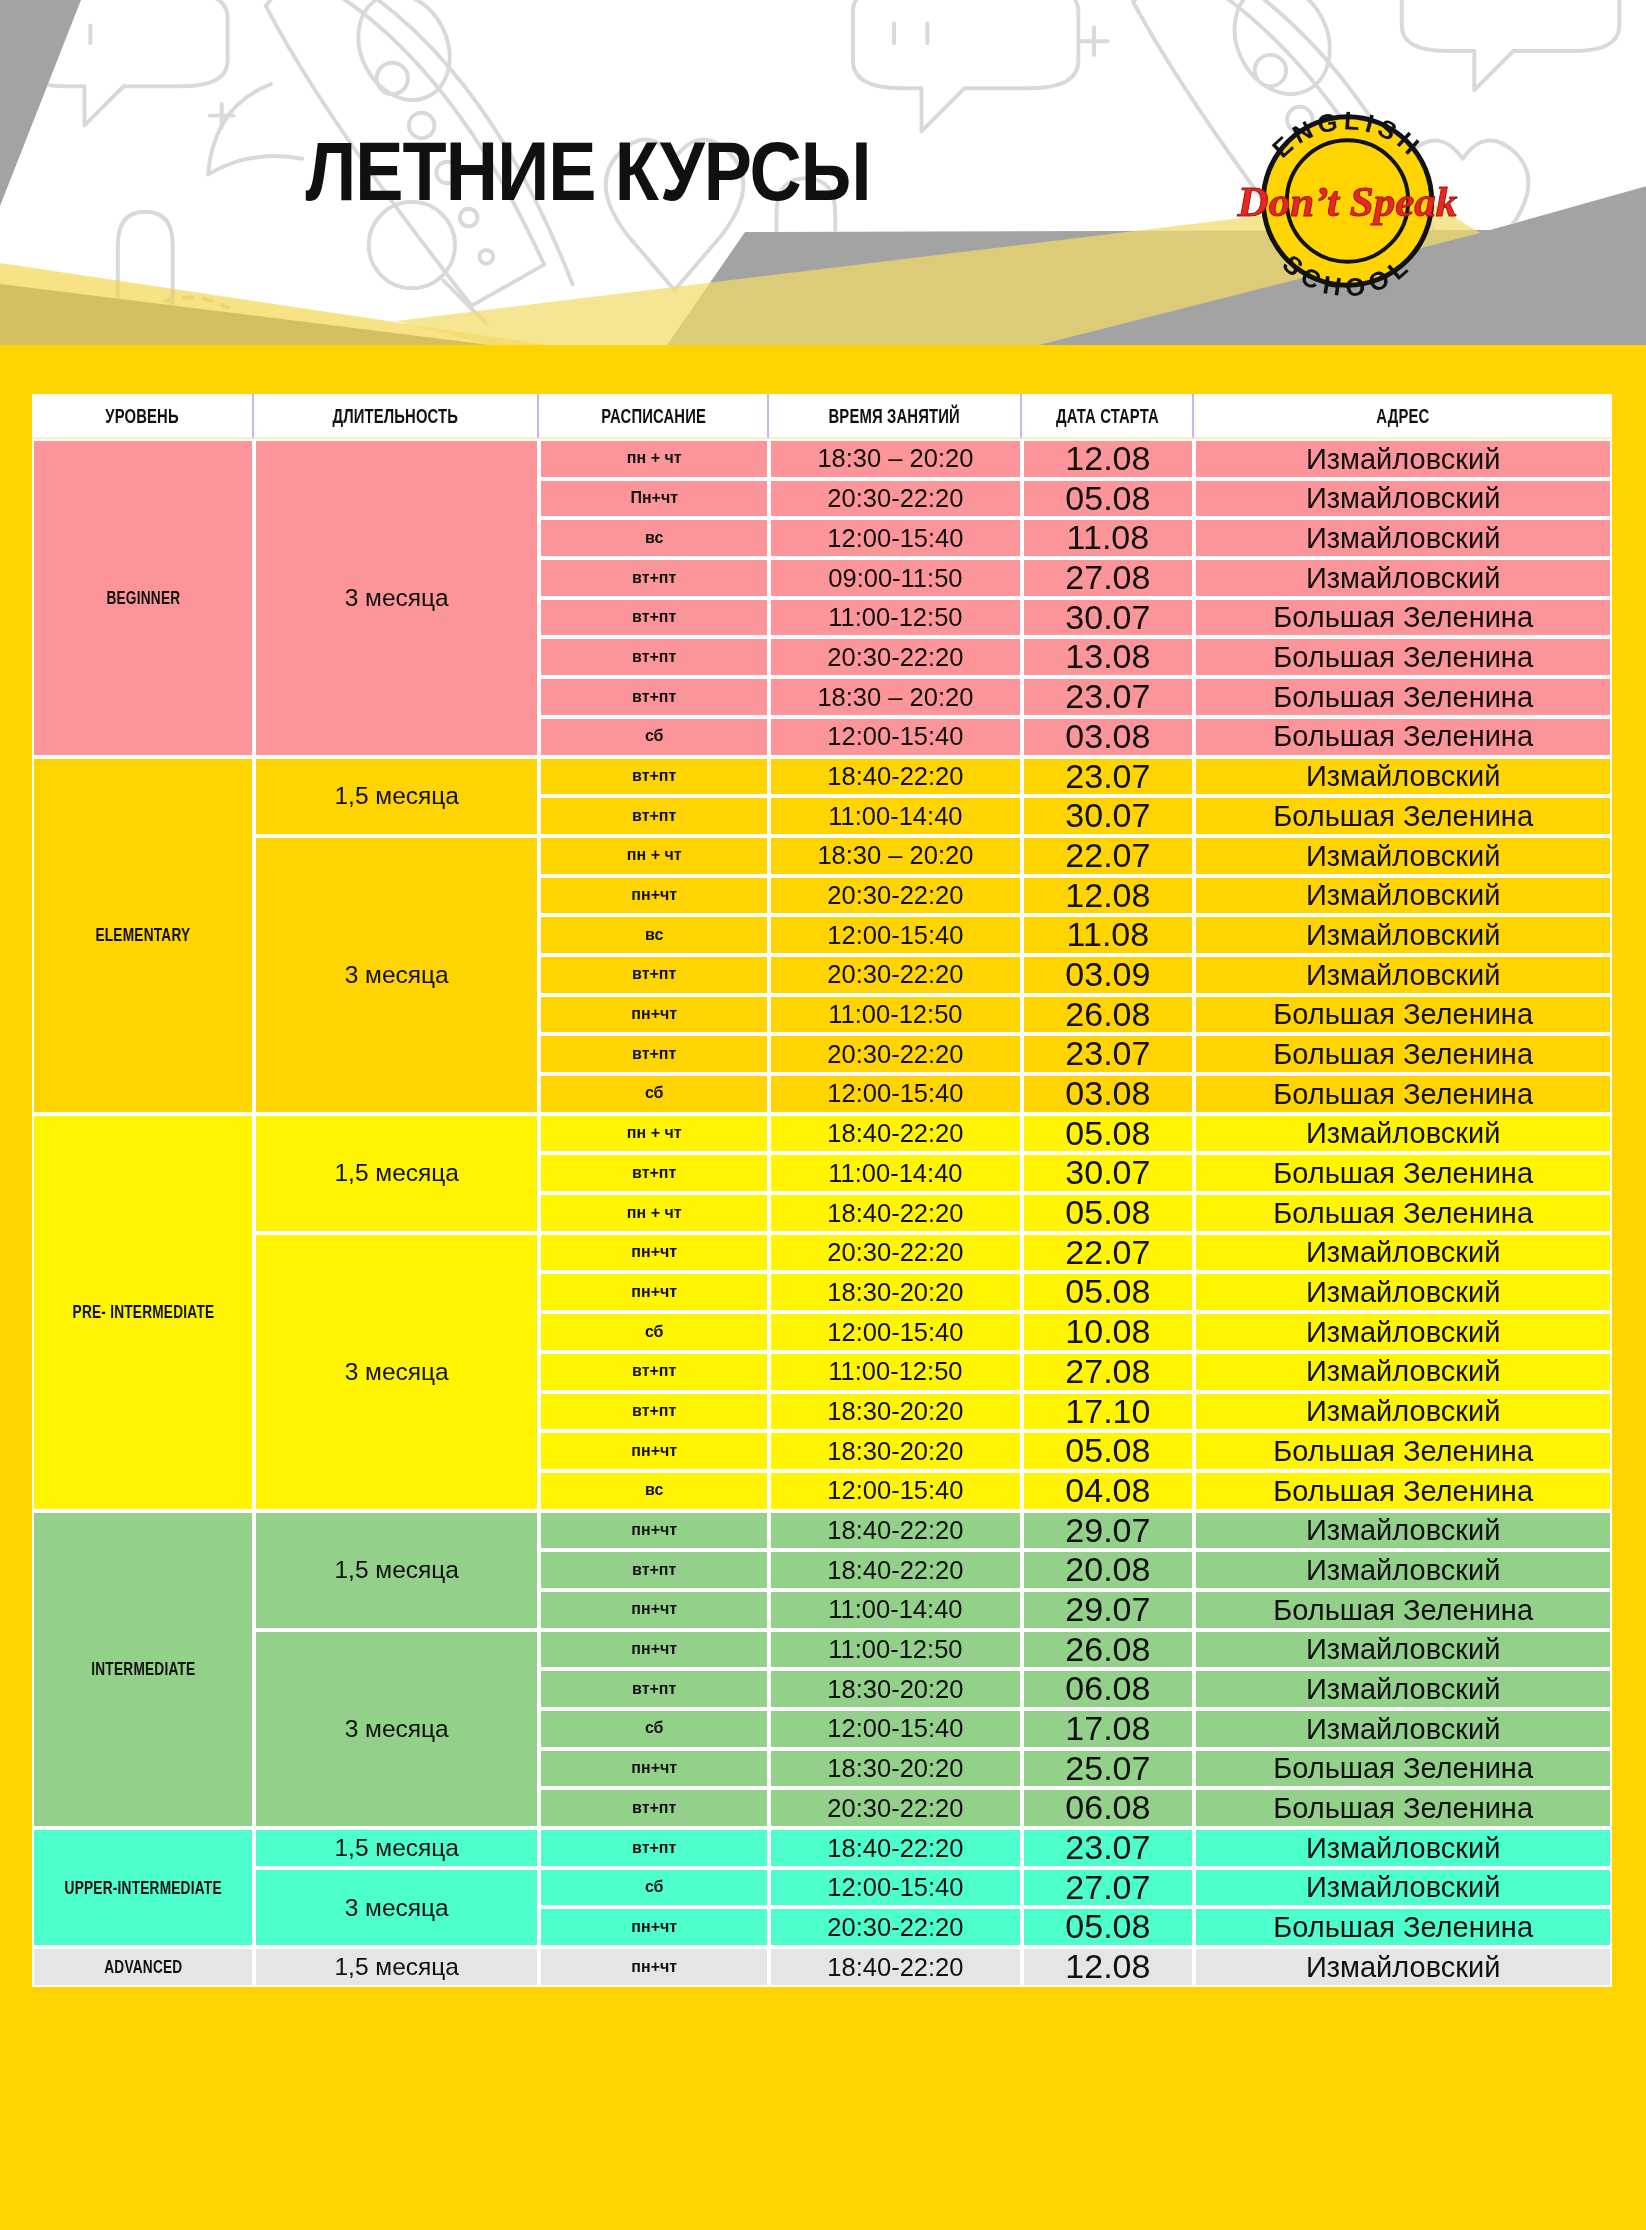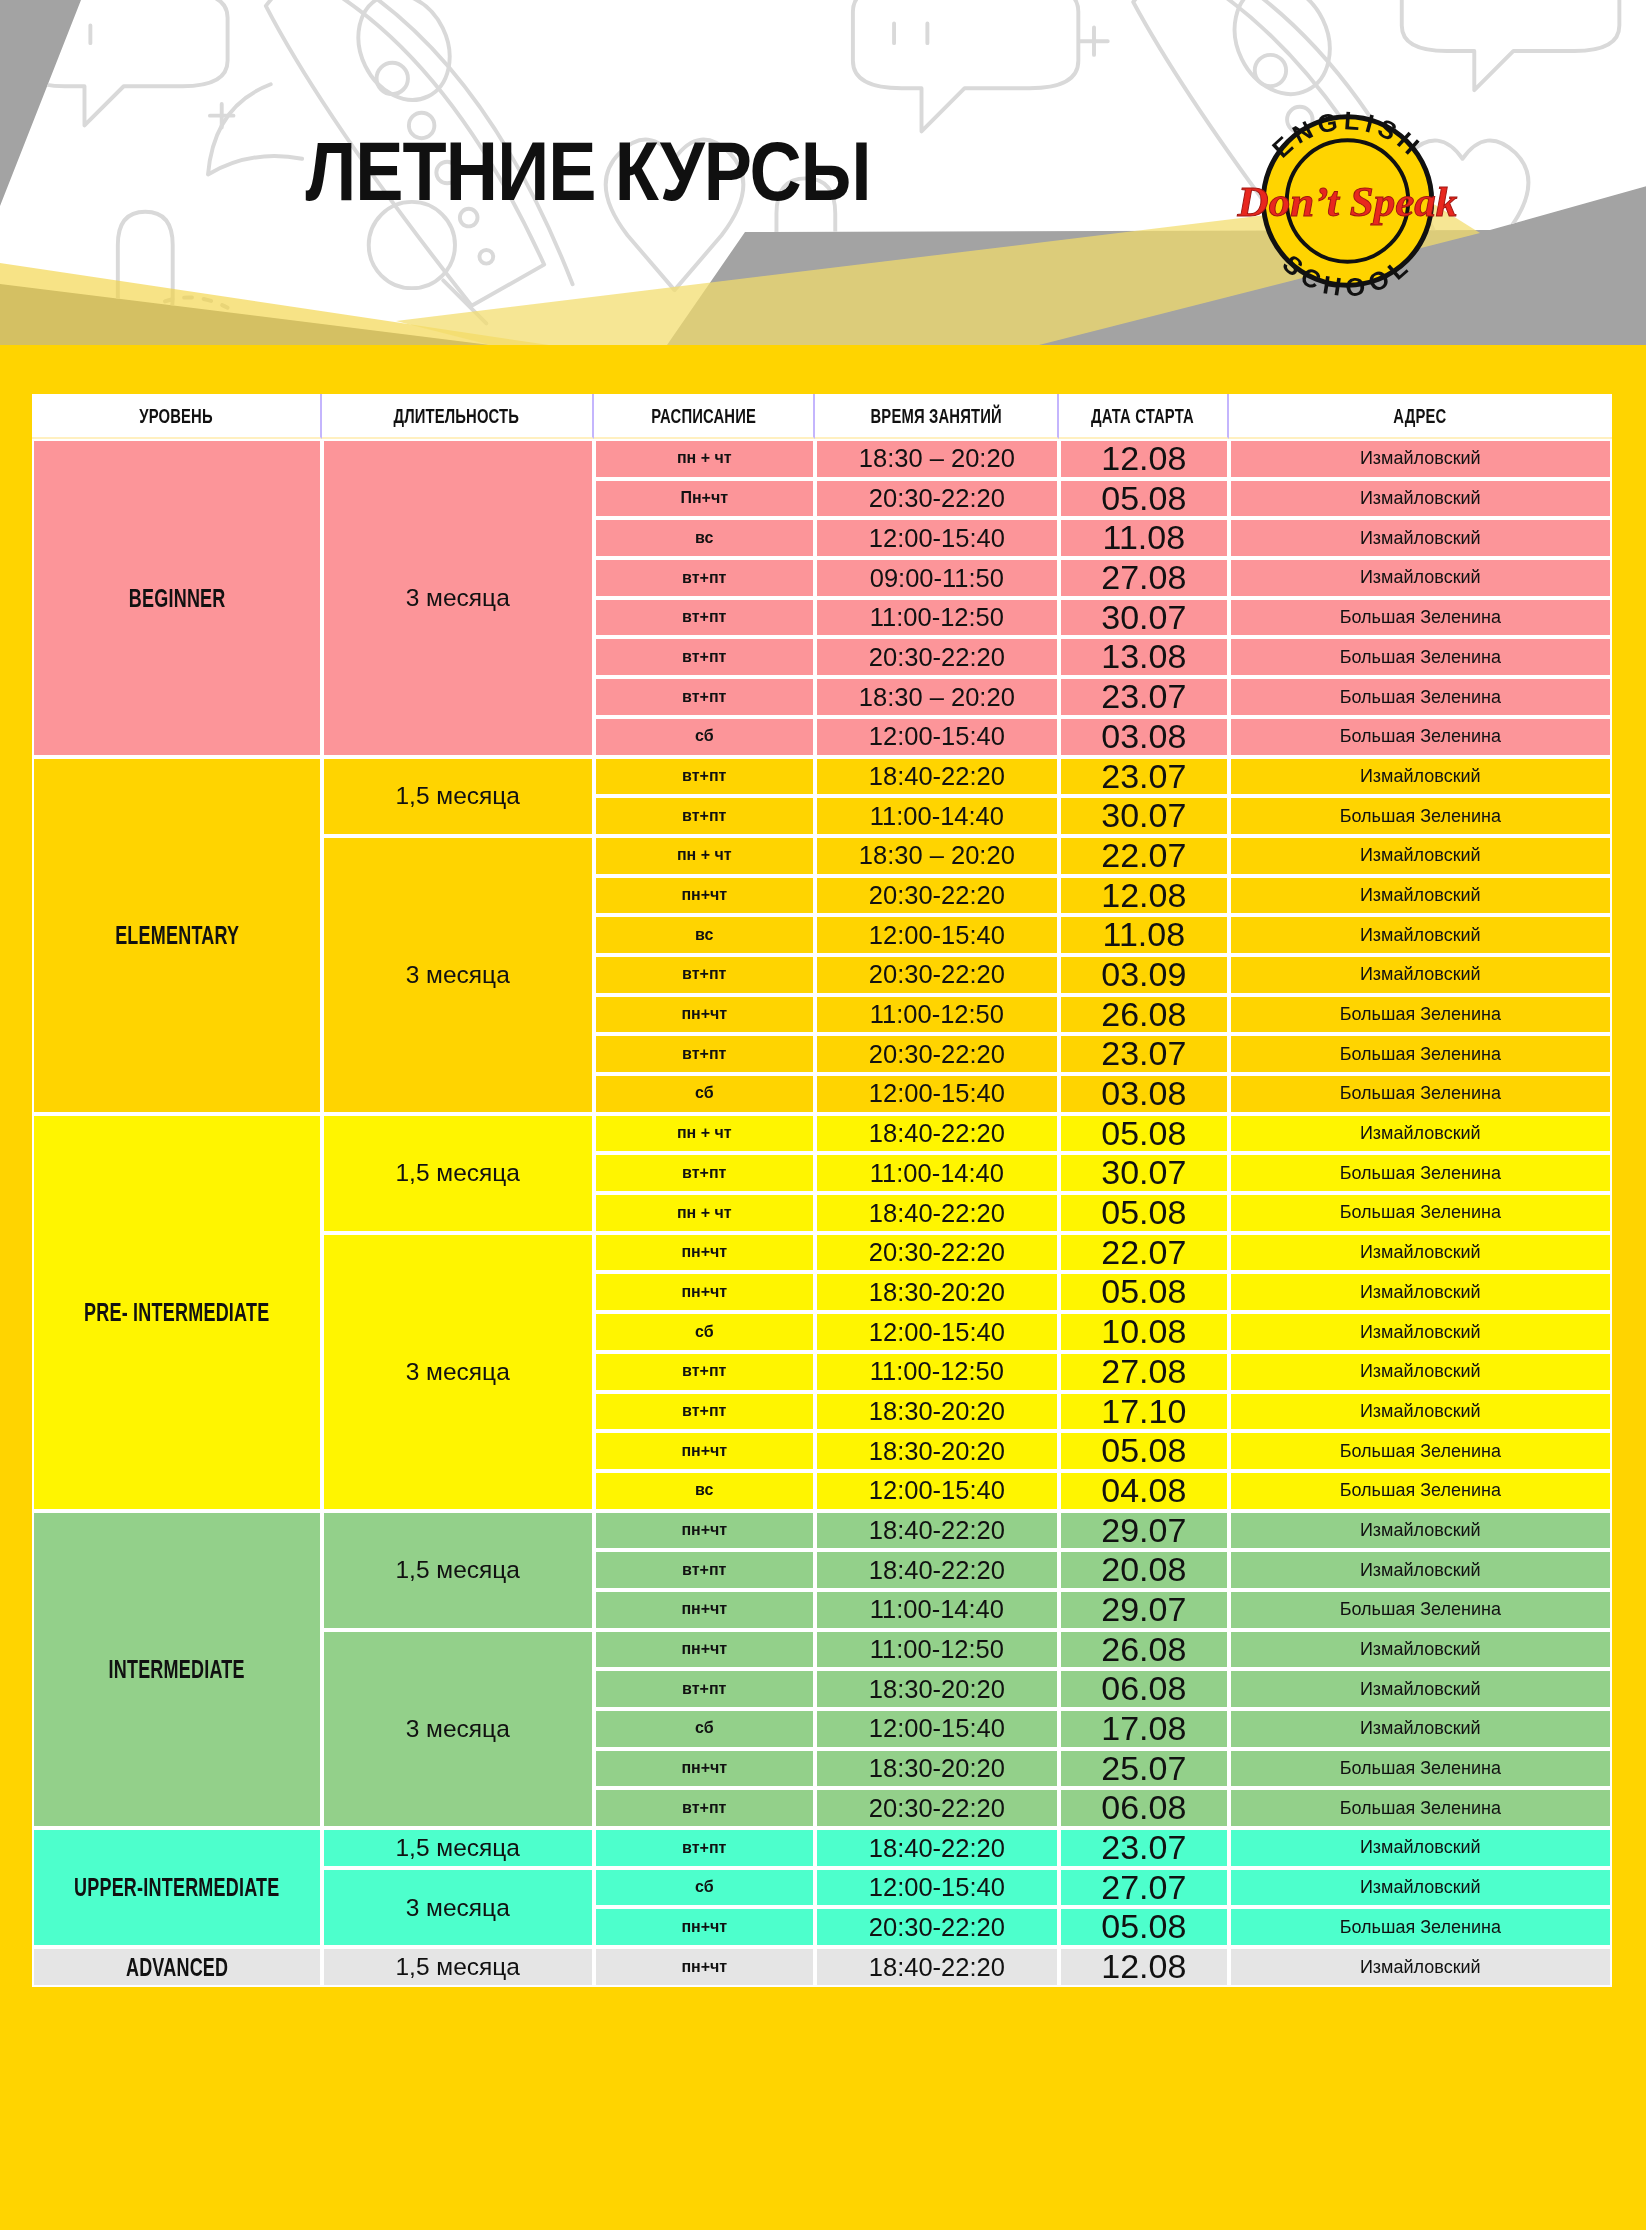--- a/index.html
+++ b/index.html
@@ -73,29 +73,29 @@
   .hdr-row th .hsq{display:inline-block;transform:scaleX(.72);transform-origin:center;white-space:nowrap;}
   .hdr-row th:last-child{border-right:none;}
 
   
   td.cell{
     border:2.9px solid #ffffff;
     font-size:24.5px;
     line-height:1.05;
   }
   td.lvl{
-    font-size:25px;font-weight:bold;
+    font-size:19px;font-weight:bold;
     letter-spacing:0.3px;
   }
   td.lvl .sq{display:inline-block;transform:scaleX(.72);transform-origin:center;white-space:nowrap;}
   td.dur{font-size:24.5px;}
   td.sched{font-size:16px;font-weight:bold;}
   td.time{font-size:25.5px;}
   td.date{font-size:34px;}
-  td.addr{font-size:18px;margin-top:36px;}
+  td.addr{font-size:29px;margin-top:36px;}
 
   
   col.c-lvl{width:218px;}
   col.c-dur{width:286px;}
   col.c-sched{width:231px;}
   col.c-time{width:253px;}
   col.c-date{width:173px;}
   col.c-addr{width:420px;}
 
   

